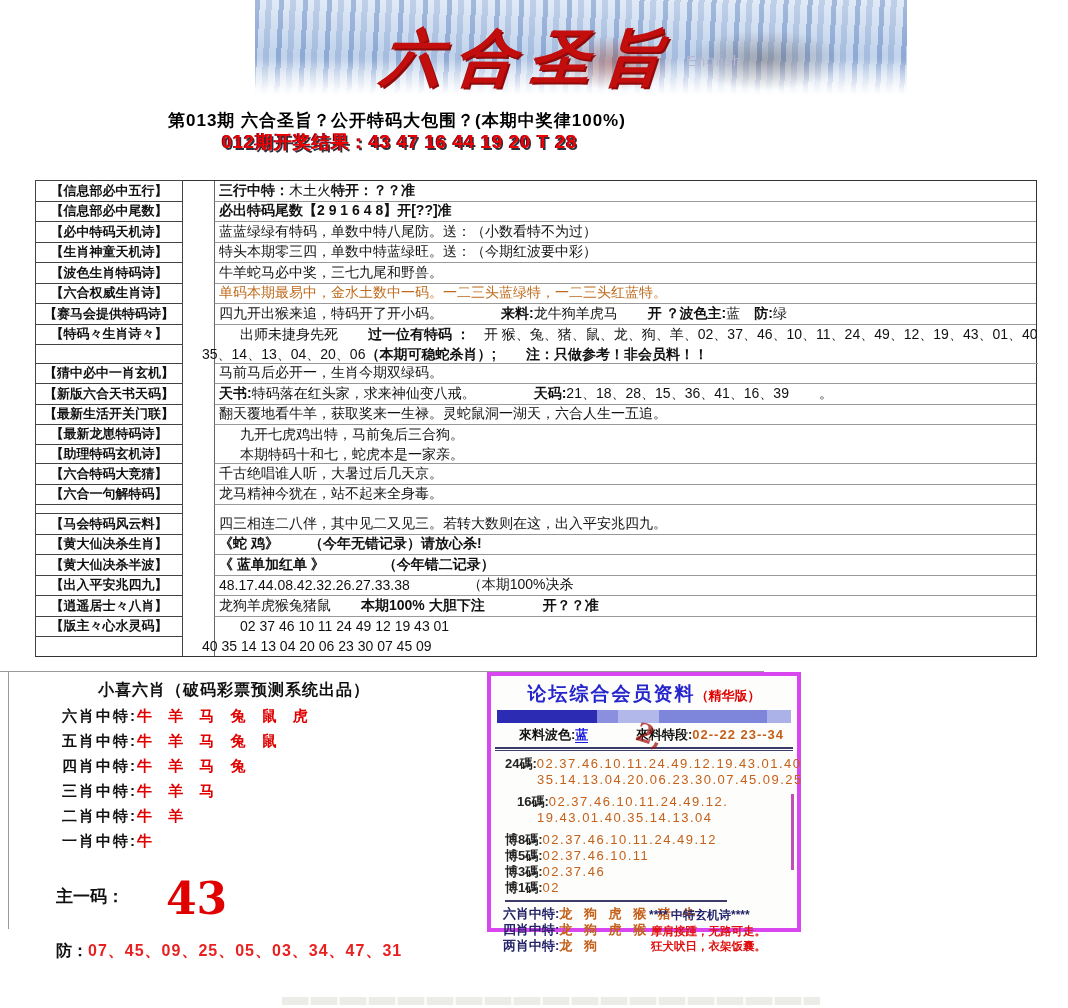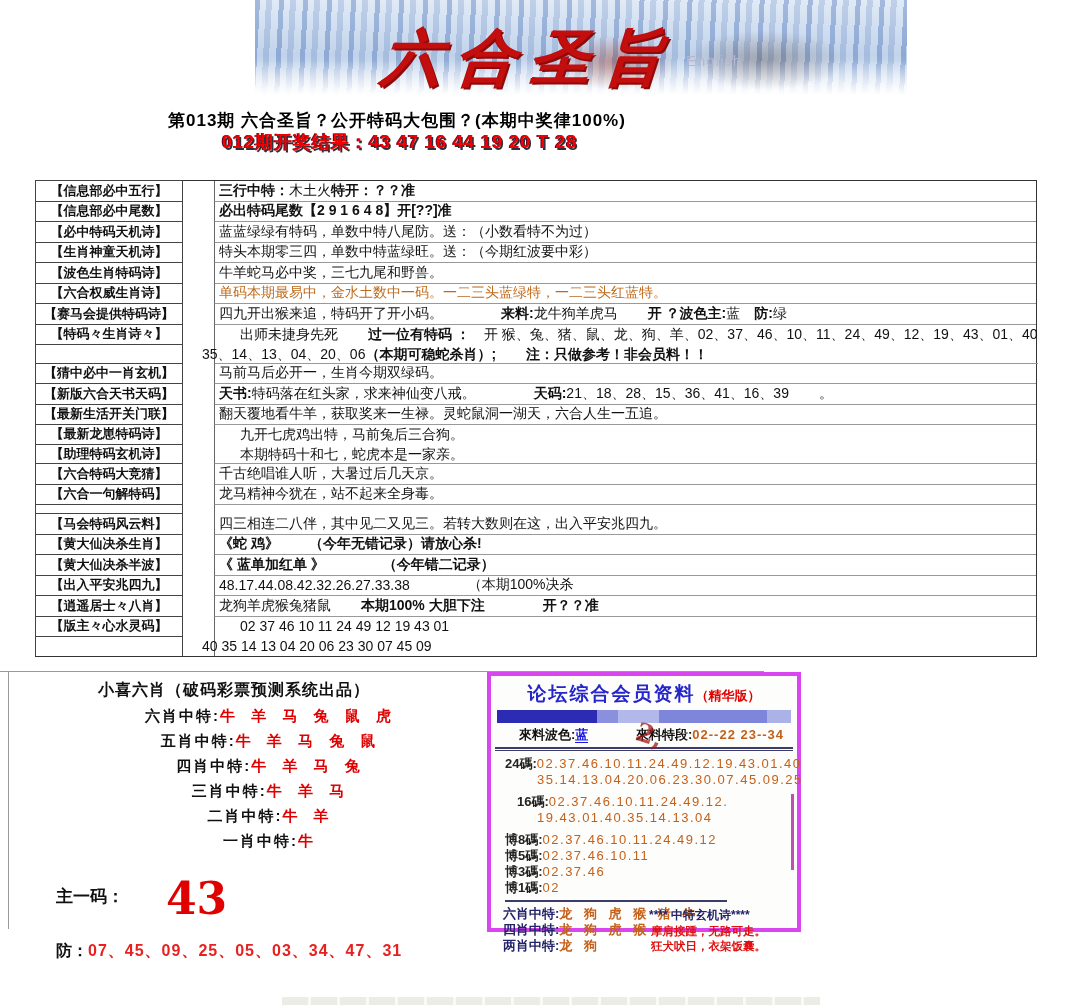--- a/index.html
+++ b/index.html
@@ -39,21 +39,21 @@
   .cnt .line{display:block;line-height:20px;white-space:nowrap;}
   .cnt .line.shift{margin-left:-38px;}
   .b{font-weight:bold;}
   .org{color:#bf6a1a;}
   .g1{margin-left:14px;}.g2{margin-left:30px;}.g3{margin-left:58px;}
   
   .hr-split{position:absolute;left:0;top:671px;width:764px;height:1px;background:#999;}
   .vline-left{position:absolute;left:8px;top:671px;width:1px;height:258px;background:#999;}
   .bl{position:absolute;left:10px;top:680px;width:470px;}
   .bl-title{margin-left:88px;font-size:16px;font-weight:bold;letter-spacing:1px;}
-  .bl-line{margin-left:52px;margin-top:6px;font-size:15px;font-weight:bold;letter-spacing:2px;white-space:nowrap;text-align:center;}
+  .bl-line{margin-left:52px;margin-top:6px;font-size:15px;font-weight:bold;letter-spacing:2px;white-space:nowrap;}
   .bl-line .val{color:#e00000;letter-spacing:6px;font-weight:bold;}
   .bl-main{margin-left:46px;margin-top:34px;font-size:17px;font-weight:bold;display:flex;align-items:flex-start;}
   .bl-main .big{color:#e00000;font-family:"DejaVu Serif","Liberation Serif",serif;font-size:44px;line-height:40px;
       margin-left:42px;margin-top:-6px;font-weight:bold;}
   .bl-fang{margin-left:46px;margin-top:22px;font-size:16px;font-weight:bold;white-space:nowrap;}
   .bl-fang .val{color:#e82020;letter-spacing:1px;}
   
   .rbox{position:absolute;left:487px;top:672px;width:306px;height:252px;border:4px solid #d946ef;background:#fdfdfb;}
   .rb-title{ text-align:center;margin-top:5px;font-size:19px;font-weight:bold;color:#2525cc;letter-spacing:2px;white-space:nowrap;}
   .rb-title .ed{font-size:13px;color:#e00000;letter-spacing:0;}

